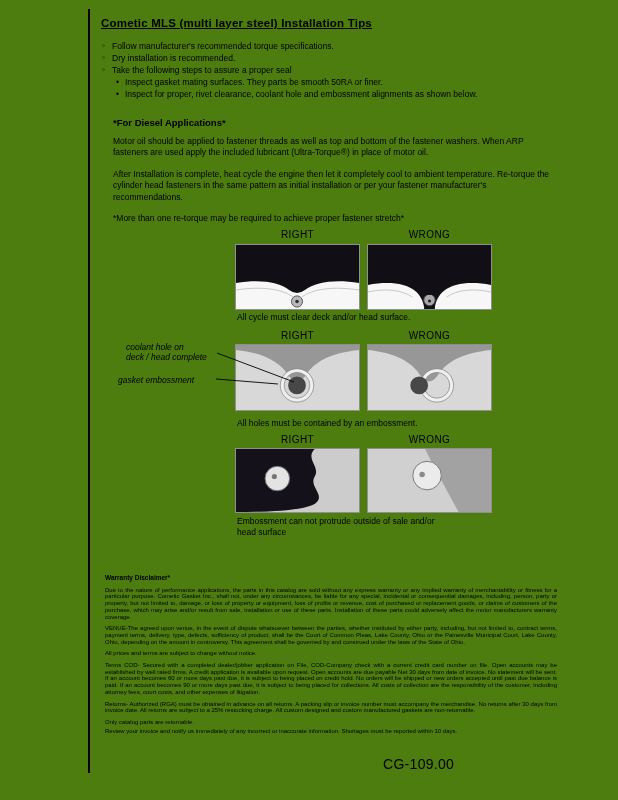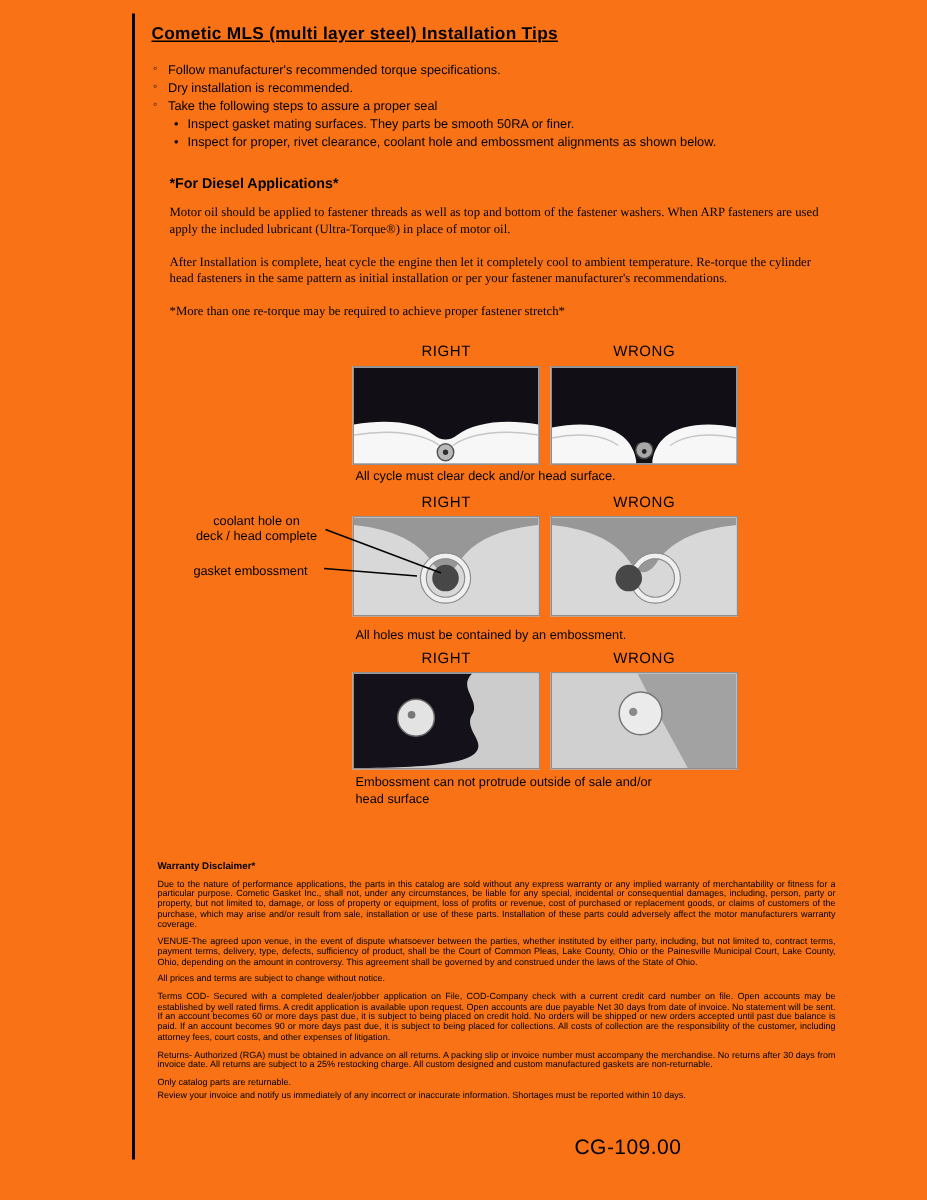--- a/index.html
+++ b/index.html
@@ -2,45 +2,45 @@
 <html><head>
 <meta charset="utf-8">
 <style>
   * { margin:0; padding:0; box-sizing:border-box; }
   html,body { background:#ffffff; }
   body {
     width:618px; height:800px;
     font-family:"Liberation Sans", sans-serif;
     color:#000;
   }
-  .page { position:relative; width:618px; height:800px; background:#f97316; overflow:hidden; }
+  .page { position:relative; width:618px; height:800px; background:#4d7c0f; overflow:hidden; }
 
   .left-rule { position:absolute; left:88px; top:9px; width:2px; height:764px; background:#000; }
 
   .title {
     position:absolute; left:101px; top:17px;
     font-size:11.5px; font-weight:bold; text-decoration:underline; letter-spacing:.2px;
   }
 
   .tips { position:absolute; left:102px; top:40px; font-size:8.5px; line-height:12px; width:460px; }
   .tip { display:flex; align-items:flex-start; }
   .tip .mk1 { flex:0 0 10px; font-size:8px; line-height:12px; }
   .tip .mk2 { flex:0 0 9px; font-size:8.5px; line-height:12px; }
   .tip.sub { padding-left:14px; }
 
   .diesel { position:absolute; left:113px; top:117px; width:445px; font-size:8.5px; line-height:11.5px; }
   .d-head { font-size:9.5px; font-weight:bold; margin-bottom:7px; }
-  .diesel p { margin-bottom:10px;font-family:Liberation Serif, serif; }
+  .diesel p { margin-bottom:10px; }
 
   .dg-label { position:absolute; width:125px; text-align:center; font-size:10px; letter-spacing:.4px; }
   .panel { position:absolute; width:125px; border:1px solid #8f8f8f; background:#fff; }
   .panel svg { display:block; width:100%; height:100%; }
   .caption { position:absolute; font-size:8.5px; line-height:11px; }
 
-  .callout { position:absolute; font-size:8.5px; line-height:10px; text-align:center; }
+  .callout { position:absolute; font-size:8.5px; line-height:10px; text-align:left;font-style:italic; }
   .callout-lines { position:absolute; left:214px; top:348px; width:90px; height:42px; pointer-events:none; }
 
   .warranty { position:absolute; left:105px; top:575px; width:452px; font-size:6px; line-height:6.7px; }
   .w-head { font-size:6.5px; font-weight:bold; margin-bottom:5px; }
   .warranty p { margin-bottom:5px; text-align:justify; }
   .warranty p.tight { margin-bottom:2px; }
 
   .footer-code { position:absolute; left:383px; top:756px; font-size:14px; letter-spacing:.3px; }
 </style>
 </head>

